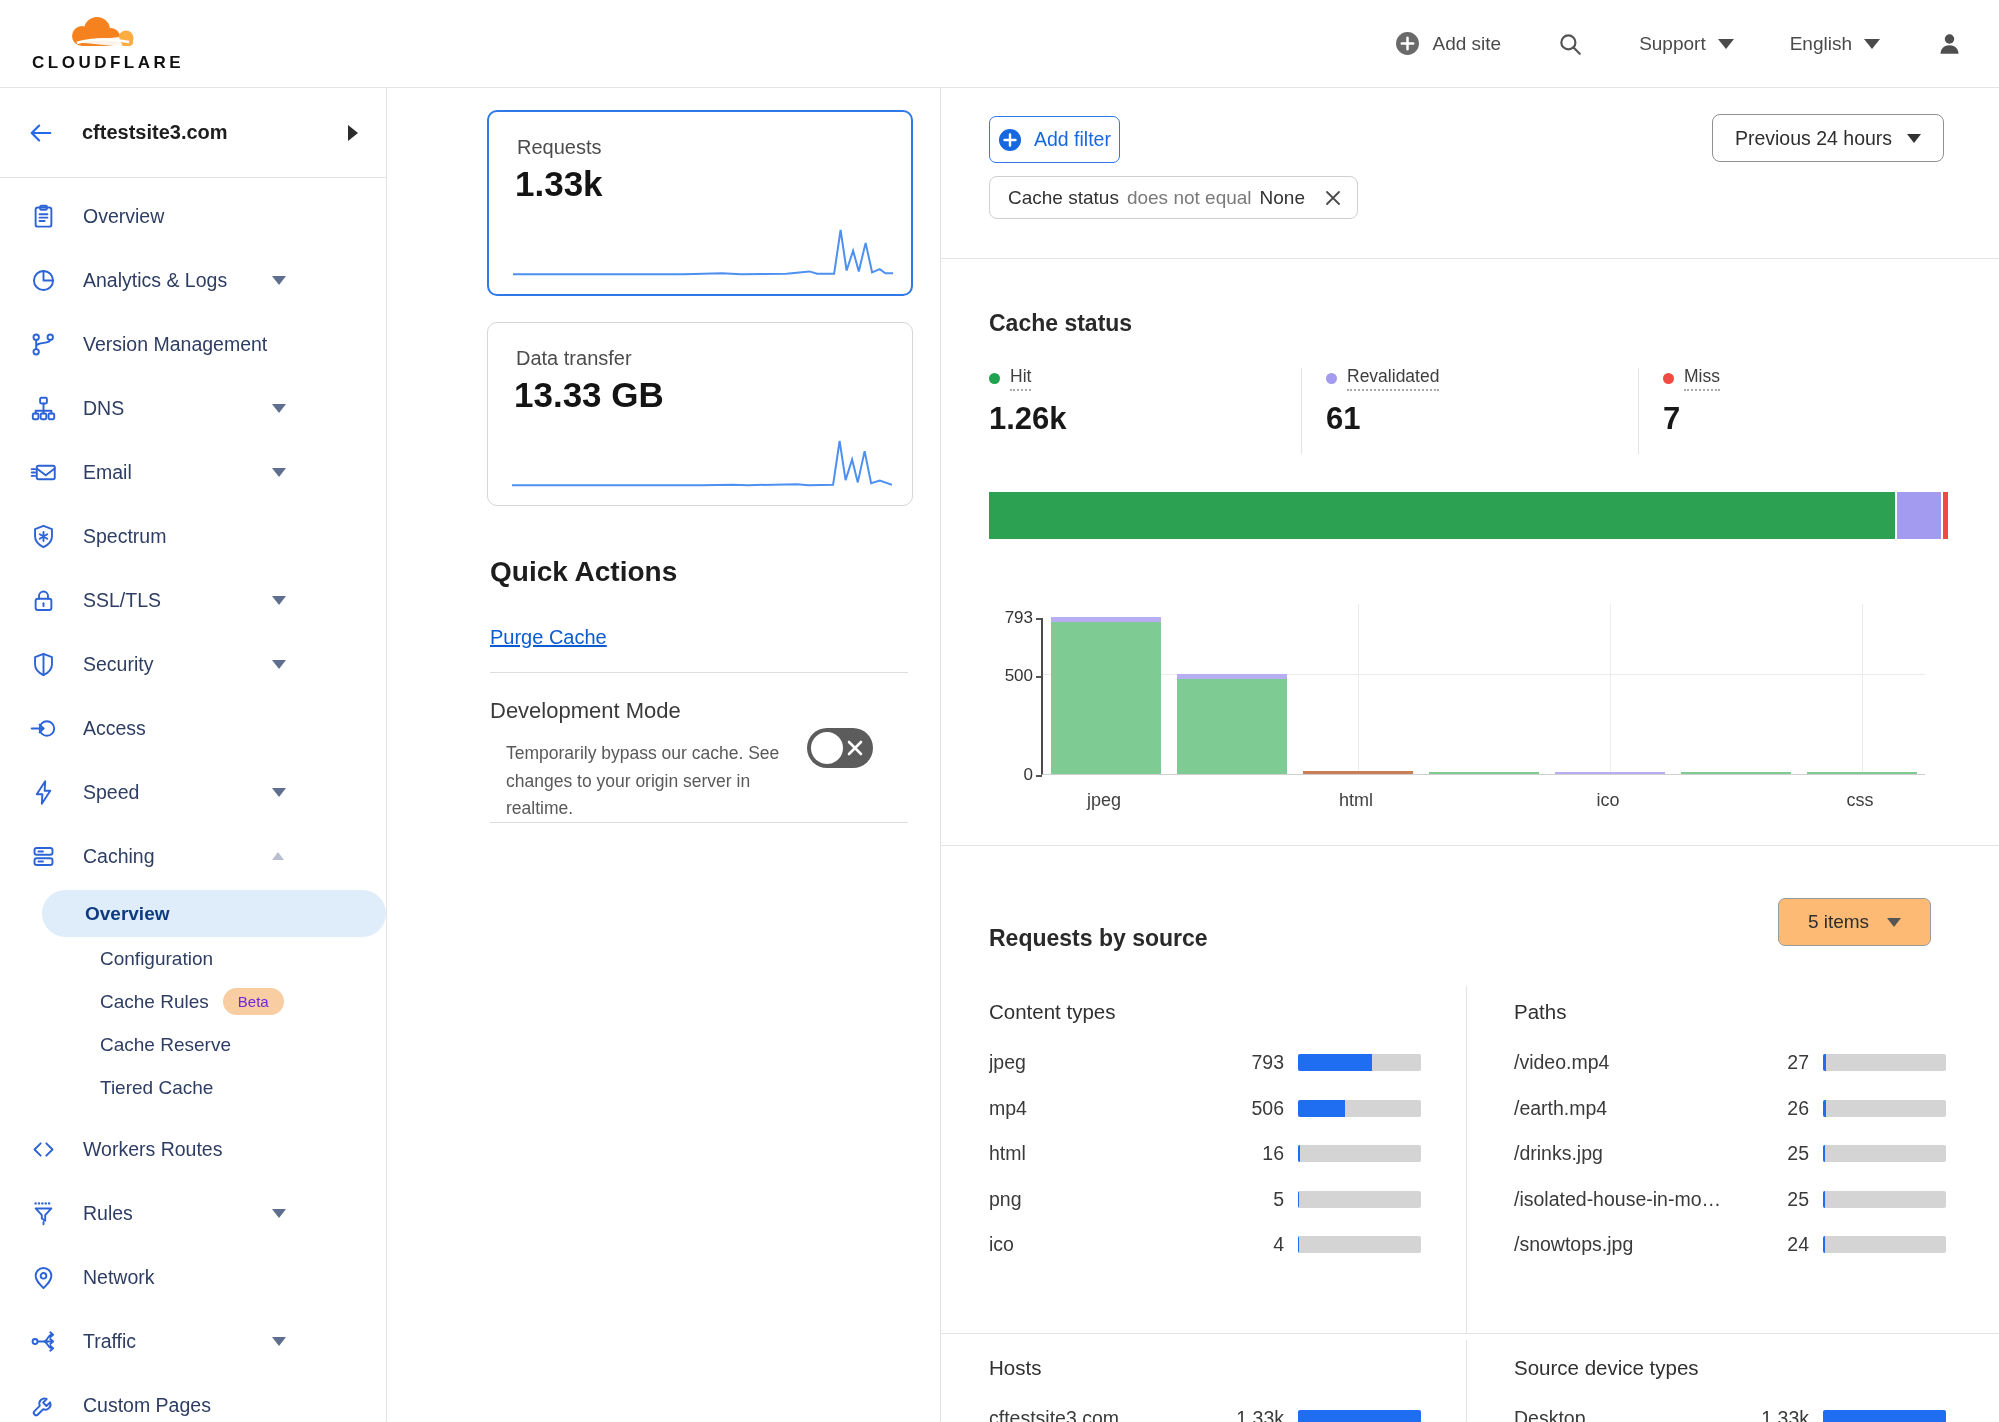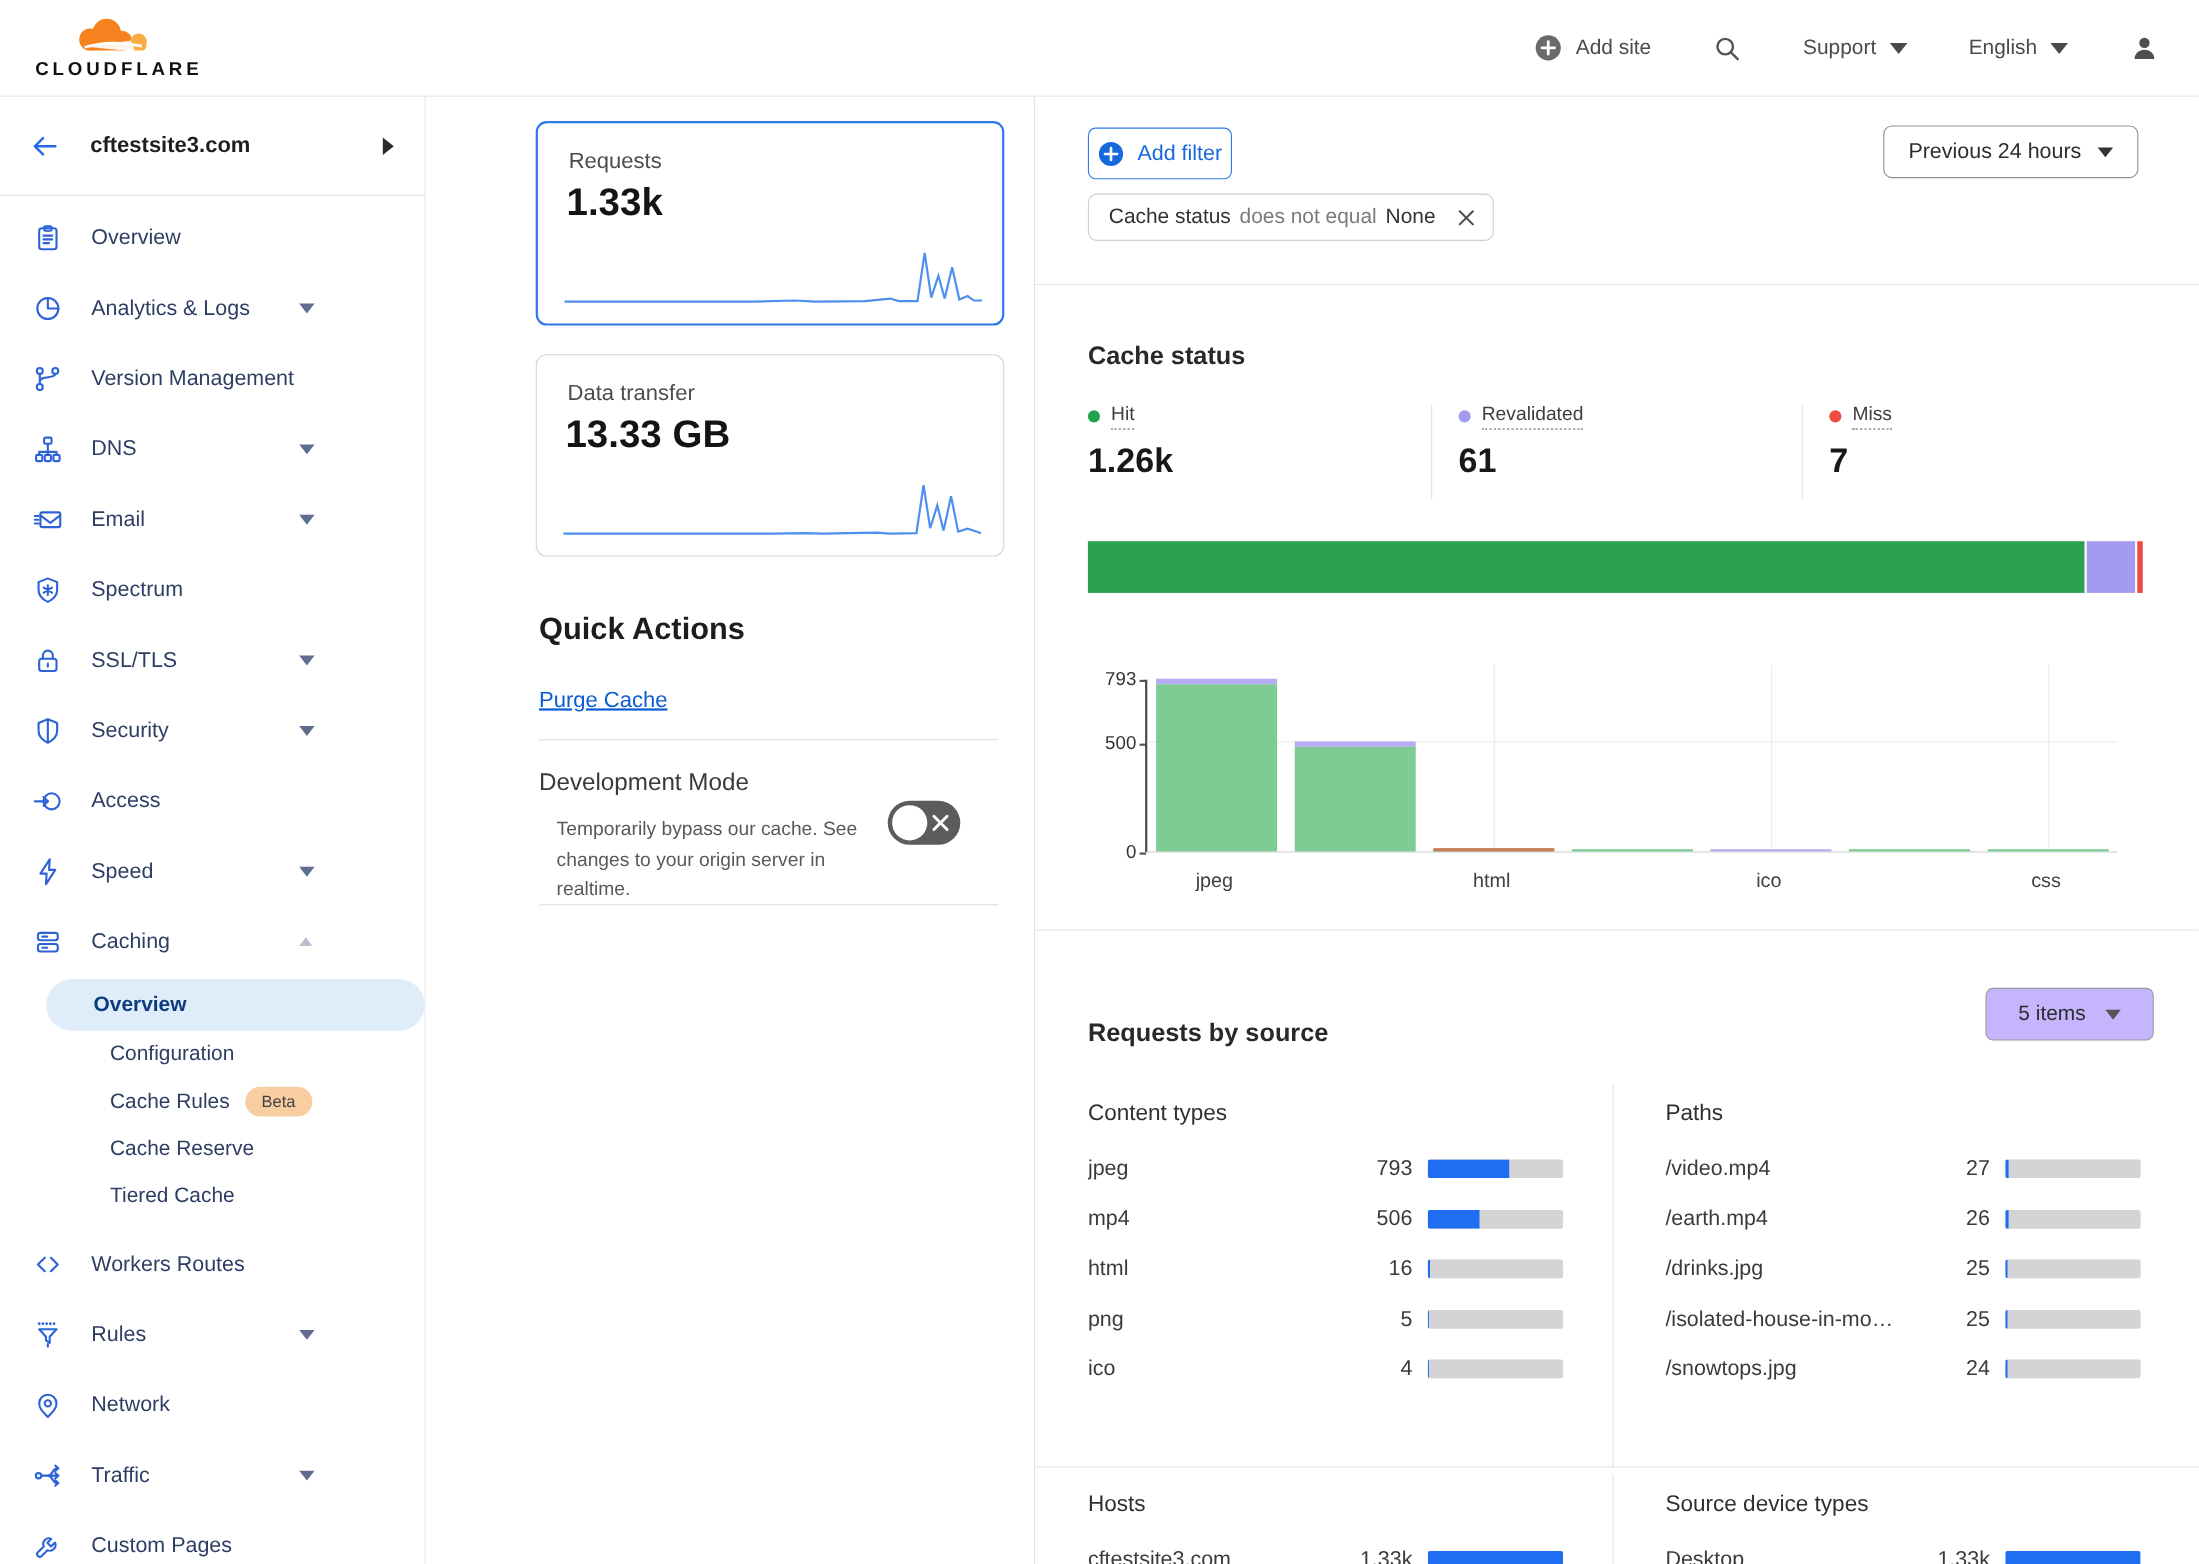--- a/index.html
+++ b/index.html
@@ -25,21 +25,21 @@
   .nav-item { position:relative; height:64px; display:flex; align-items:center; padding-left:30px; cursor:pointer; }
   .nicon { width:27px; height:27px; color:#2c63d6; margin-right:26px; flex:none; display:flex; }
   .nicon svg { width:27px; height:27px; stroke:currentColor; fill:none; stroke-width:1.7; stroke-linecap:round; stroke-linejoin:round; }
   .nlabel { font-size:19.5px; color:#2e3d63; }
   .ncaret { position:absolute; left:272px; width:0; height:0; border-left:7px solid transparent; border-right:7px solid transparent; border-top:9px solid #5f6e8e; }
   .ncaret.up { border-top:none; border-bottom:8px solid #b8bfd0; border-left-width:6px; border-right-width:6px; }
   .subnav { margin-top:2px; }
   .sub-item { height:43px; display:flex; align-items:center; padding-left:100px; font-size:19px; color:#2e3d63; cursor:pointer; }
   .sub-item.active { height:47px; margin-left:42px; width:calc(100% - 42px); padding-left:43px;
     background:#dfecfa; border-radius:26px; font-weight:700; color:#0e3b7d; }
-  .beta { margin-left:14px; background:#f8cda1; color:#404040; font-size:15px; font-weight:400; padding:5px 15px; border-radius:999px; }
+  .beta { margin-left:14px; background:#f8cda1; color:#6d28d9; font-size:15px; font-weight:400; padding:5px 15px; border-radius:999px; }
   .navgap { height:8px; }
   
   .midcol { position:absolute; left:387px; top:88px; width:553px; bottom:0; background:#fff; }
   .metric-card { position:absolute; left:100px; width:426px; border-radius:10px; background:#fff; cursor:pointer; }
   .card-requests { top:22px; height:186px; border:2.5px solid #2e78e8; }
   .card-data { top:234px; height:184px; border:1px solid #d6d6d6; }
   .card-label { margin:24px 0 0 28px; font-size:20px; color:#4c4c4c; }
   .card-value { margin:5px 0 0 26px; font-size:35px; font-weight:700; color:#141414; }
   .spark { position:absolute; left:24px; right:24px; bottom:16px; height:52px; }
   .qa-title { position:absolute; left:103px; top:468px; font-size:28px; font-weight:700; color:#1d1d1d; }
@@ -77,22 +77,22 @@
   .chart { position:absolute; left:48px; right:52px; top:530px; height:200px; }
   .y-axis { position:absolute; left:0; top:0; width:44px; height:157px; }
   .y-tick { position:absolute; right:0; width:44px; text-align:right; font-size:17px; color:#333; }
   .y-tick::after { content:""; position:absolute; right:-9px; top:50%; width:6px; height:2px; background:#555; }
   .plot { position:absolute; left:52px; right:22px; top:0; height:157px; border-left:2px solid #4a4a4a; border-bottom:1px solid #cfcfcf; }
   .chart-bar { position:absolute; }
   .v-grid { position:absolute; top:-14px; bottom:0; width:1px; background:#ececec; }
   .h-grid { position:absolute; left:0; right:0; height:1px; background:#ececec; }
   .x-label { position:absolute; top:172px; transform:translateX(-50%); font-size:18px; color:#414141; }
   .rbs-title { position:absolute; left:48px; top:837px; font-size:23px; font-weight:600; color:#292929; }
-  .items-dd { position:absolute; right:41px; top:810px; width:153px; height:48px; border:1px solid #9a9a9a; border-radius:7px;
-    display:flex; align-items:center; justify-content:center; gap:18px; font-size:19px; color:#2d2d2d; background:#c4b5fd; cursor:pointer; }
+  .items-dd { position:absolute; right:68px; top:810px; width:153px; height:48px; border:1px solid #9a9a9a; border-radius:7px;
+    display:flex; align-items:center; justify-content:center; gap:18px; font-size:19px; color:#2d2d2d; background:#fdba74; cursor:pointer; }
   .items-dd .tri-down { border-top-color:#555; border-left-width:7px; border-right-width:7px; border-top-width:9px; }
   .src-col { position:absolute; width:432px; }
   .src-col h4 { margin:0 0 16px 0; font-size:20.5px; font-weight:400; color:#303030; }
   .src-row { height:45.5px; display:flex; align-items:center; }
   .src-label { flex:1; font-size:19.5px; color:#3a3a3a; white-space:nowrap; overflow:hidden; }
   .src-val { width:80px; text-align:right; font-size:19.5px; color:#3a3a3a; margin-right:14px; }
   .src-track { width:123px; height:17px; background:#d4d4d4; border-radius:2px; overflow:hidden; flex:none; }
   .src-fill { display:block; height:100%; background:#1f6ef2; }
   .col-div { position:absolute; left:525px; width:1px; background:#e3e3e3; }
 </style>

